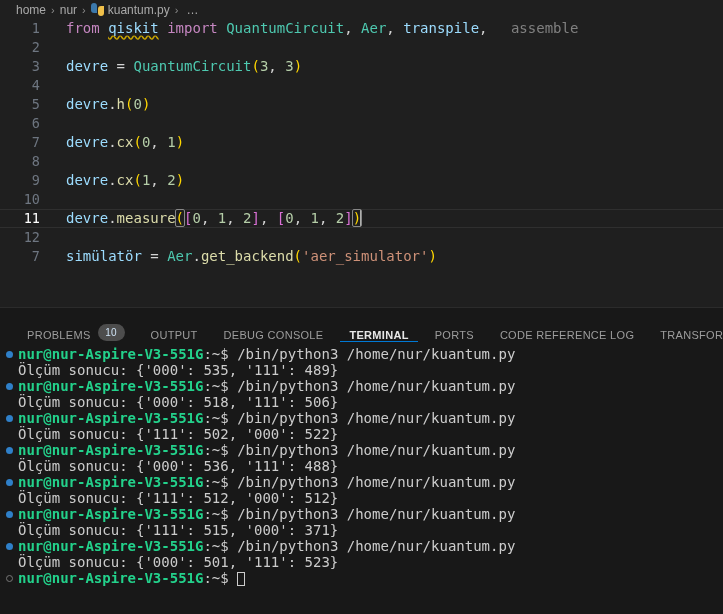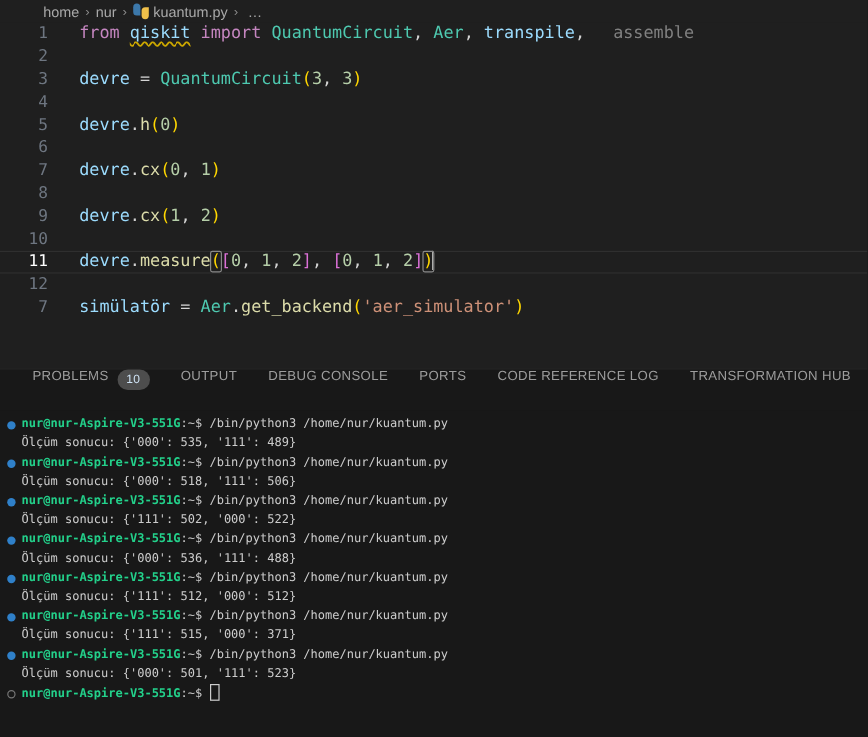--- a/index.html
+++ b/index.html
@@ -20,21 +20,21 @@
     display: flex;
     flex-direction: column;
     background: #1f1f1f;
   }
 
   
   .breadcrumb {
     height: 19px;
     display: flex;
     align-items: center;
-    padding-left: 36px;
+    padding-left: 16px;
     background: #1f1f1f;
     font-family: "Liberation Sans", sans-serif;
     font-size: 12px;
     color: #a9a9a9;
     flex: none;
     white-space: nowrap;
   }
   .bc-item { color: #a9a9a9; }
   .bc-sep {
     color: #8c8c8c;
@@ -148,21 +148,21 @@
     height: 34px;
     display: flex;
     align-items: stretch;
     padding-left: 18px;
     background: #181818;
     flex: none;
     font-family: "Liberation Sans", sans-serif;
   }
   .ptab {
     display: flex;
-    align-items: flex-start;
+    align-items: flex-end;
     padding: 0 9px;
     margin-right: 8px;
     font-size: 11px;
     letter-spacing: .3px;
     color: #9d9d9d;
     border-bottom: 1px solid transparent;
     cursor: pointer;
     white-space: nowrap;
   }
   .ptab.active {
@@ -186,21 +186,21 @@
     font-family: "Liberation Sans", sans-serif;
   }
 
   
   .terminal {
     flex: 1;
     background: #181818;
     padding: 4px 0 0 0;
     overflow: hidden;
     font-family: "DejaVu Sans Mono", monospace;
-    font-size: 10px;
+    font-size: 14px;
     line-height: 16px;
     min-height: 0;
   }
   .trow {
     display: flex;
     align-items: flex-start;
     height: 16px;
     white-space: pre;
   }
   .tdeco {
@@ -336,20 +336,23 @@
       <div class="ptab">
         <span>PROBLEMS</span>
         <span class="badge">10</span>
       </div>
       <div class="ptab">
         <span>OUTPUT</span>
       </div>
       <div class="ptab">
         <span>DEBUG CONSOLE</span>
       </div>
+      <div class="ptab active">
+        <span>TERMINAL</span>
+      </div>
       <div class="ptab">
         <span>PORTS</span>
       </div>
       <div class="ptab">
         <span>CODE REFERENCE LOG</span>
       </div>
       <div class="ptab">
         <span>TRANSFORMATION HUB</span>
       </div>
     </div>

